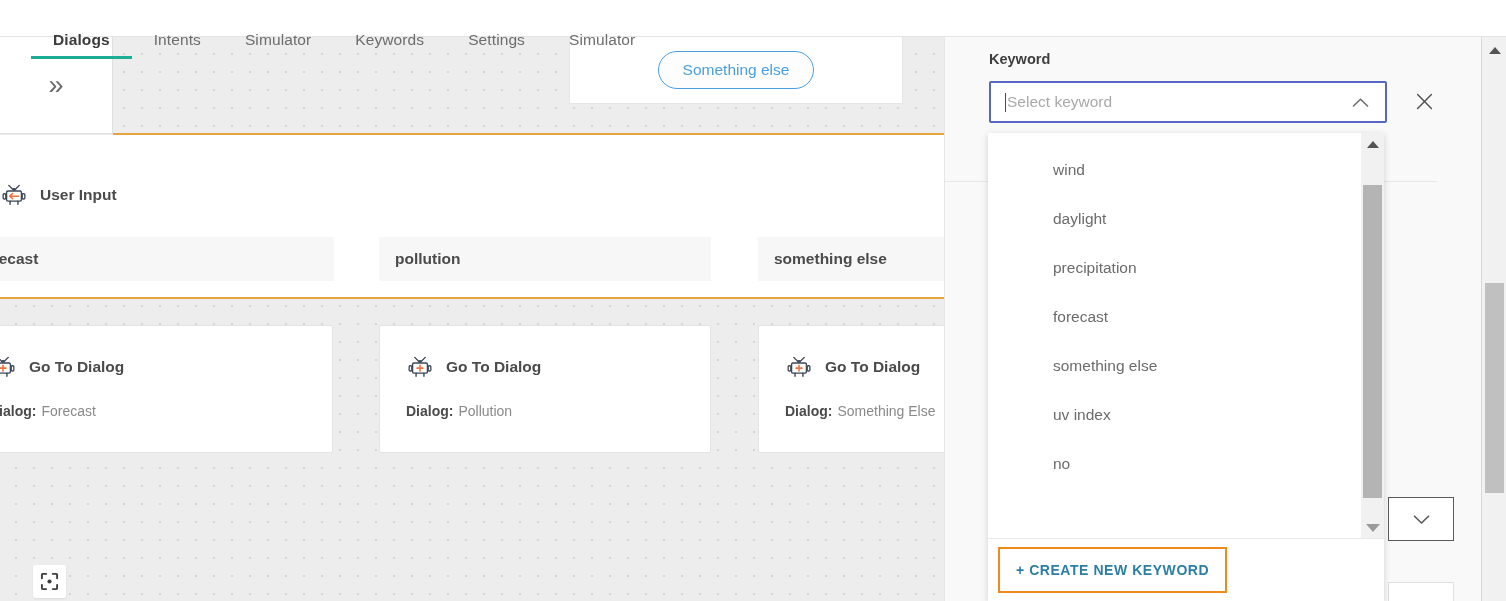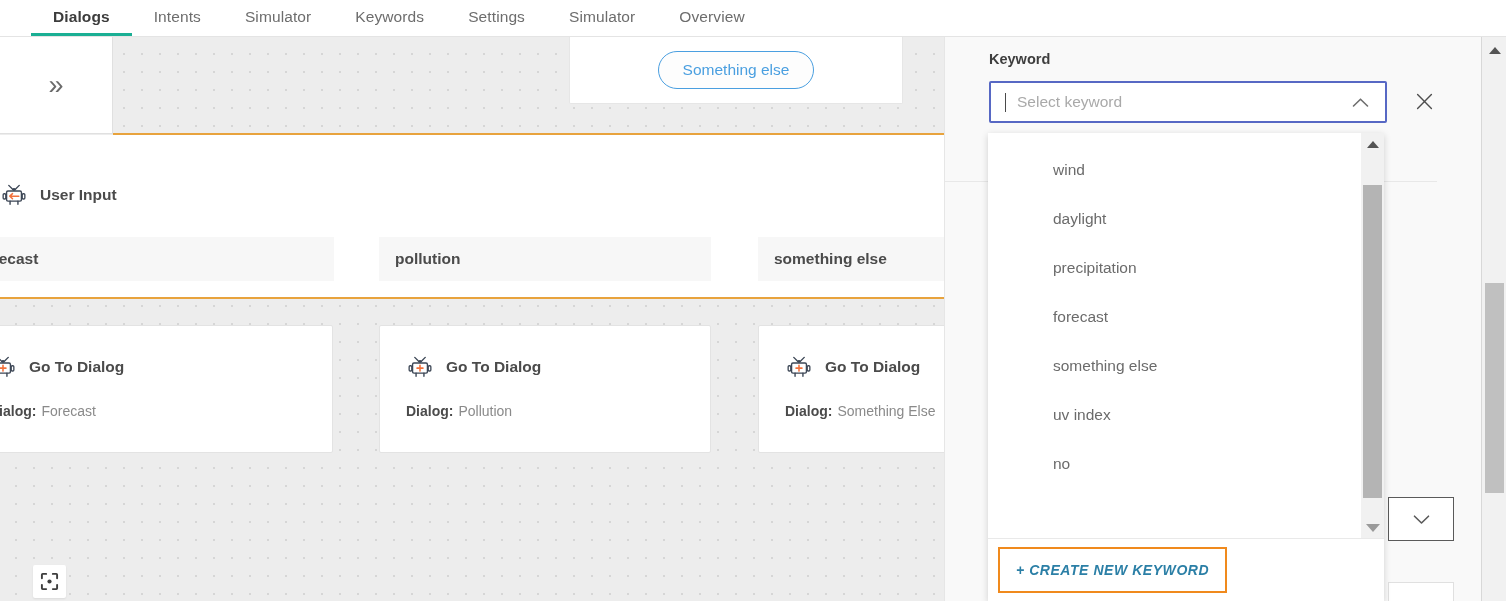--- a/index.html
+++ b/index.html
@@ -23,20 +23,21 @@
   .tab {
     position: relative;
     height: 36px;
     line-height: 33px;
     font-size: 15.5px;
     color: #6d6d6d;
     padding: 0 22px;
     white-space: nowrap;
     cursor: pointer;
     letter-spacing: .1px;
+    margin-top: 23px;
   }
   .tab.active { color: #3c3c3c; font-weight: 600; }
   .tab.active::after {
     content: ""; position: absolute; left: 0; right: 0; bottom: 0;
     height: 3px; background: #1aaf94;
   }
 
   
   .canvas {
     position: absolute; left: 0; top: 37px; width: 1481px; height: 564px;
@@ -159,21 +160,21 @@
     background: #ffffff;
     border: 2px solid #5768c4;
     border-radius: 2px;
     display: flex; align-items: center;
     cursor: text;
   }
   .combo .caret-bar {
     width: 1px; height: 19px; background: #4a4a4a; margin-left: 14px;
   }
   .combo .placeholder {
-    font-size: 15.5px; color: #a9a9a9; margin-left: 11px; flex: 1;
+    font-size: 15.5px; color: #a9a9a9; margin-left: 1px; flex: 1;
   }
   .combo .chev { margin-right: 16px; color: #6e6e6e; display: flex; }
   .close-x {
     position: absolute; left: 461px; top: 46px;
     width: 36px; height: 36px;
     display: flex; align-items: center; justify-content: center;
     color: #4e4e4e; cursor: pointer;
   }
   .divider-line {
     position: absolute; left: 0; top: 144px; width: 492px; height: 1px;
@@ -225,21 +226,20 @@
   }
   .dd-sb .arrow.up { top: 0; }
   .dd-sb .arrow.down { bottom: 0; }
   .dd-sb .thumb {
     position: absolute; left: 2px; top: 52px; width: 19px; height: 313px;
     background: #b4b4b4; cursor: pointer;
   }
   .dd-footer {
     flex: 1; display: flex; align-items: center; padding-left: 10px;
     background: #ffffff;
-    font-style: italic;
   }
   .create-btn {
     border: 2px solid #f08a1d;
     color: #2b7fa6;
     background: #ffffff;
     font-size: 14px; font-weight: 700; letter-spacing: .55px;
     padding: 13px 16px;
     cursor: pointer;
     white-space: nowrap;
   }
@@ -278,21 +278,20 @@
 
 <div id="app">
 
   <div class="tabbar">
     <div class="tab active"><span>Dialogs</span></div>
     <div class="tab"><span>Intents</span></div>
     <div class="tab"><span>Simulator</span></div>
     <div class="tab"><span>Keywords</span></div>
     <div class="tab"><span>Settings</span></div>
     <div class="tab"><span>Simulator</span></div>
-    <div class="tab"><span>Overview</span></div>
   </div>
 
   <div class="canvas">
 
     <div class="left-panel">
       <span class="chev-double">»</span>
     </div>
 
     <div class="top-card">
       <div class="pill">Something else</div>

